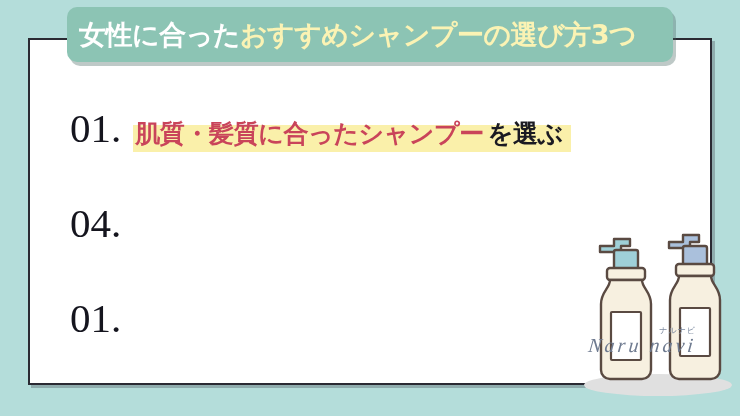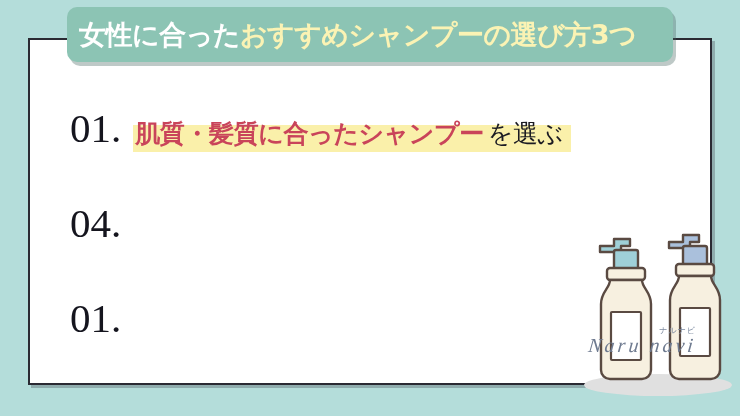--- a/index.html
+++ b/index.html
@@ -102,21 +102,21 @@
     font-weight: 700;
     background: linear-gradient(to bottom,
                 rgba(250,240,170,0) 0%,
                 rgba(250,240,170,0) 22%,
                 #faf0aa 22%,
                 #faf0aa 100%);
     padding: 1px 2px 4px 2px;
   }
   .item-text .tail {
     color: #1a1a22;
-    font-weight: 400;
+    font-weight: 700;
     background: linear-gradient(to bottom,
                 rgba(250,240,170,0) 0%,
                 rgba(250,240,170,0) 22%,
                 #faf0aa 22%,
                 #faf0aa 100%);
     padding: 1px 8px 4px 2px;
   }
 
   
   #illustration {

